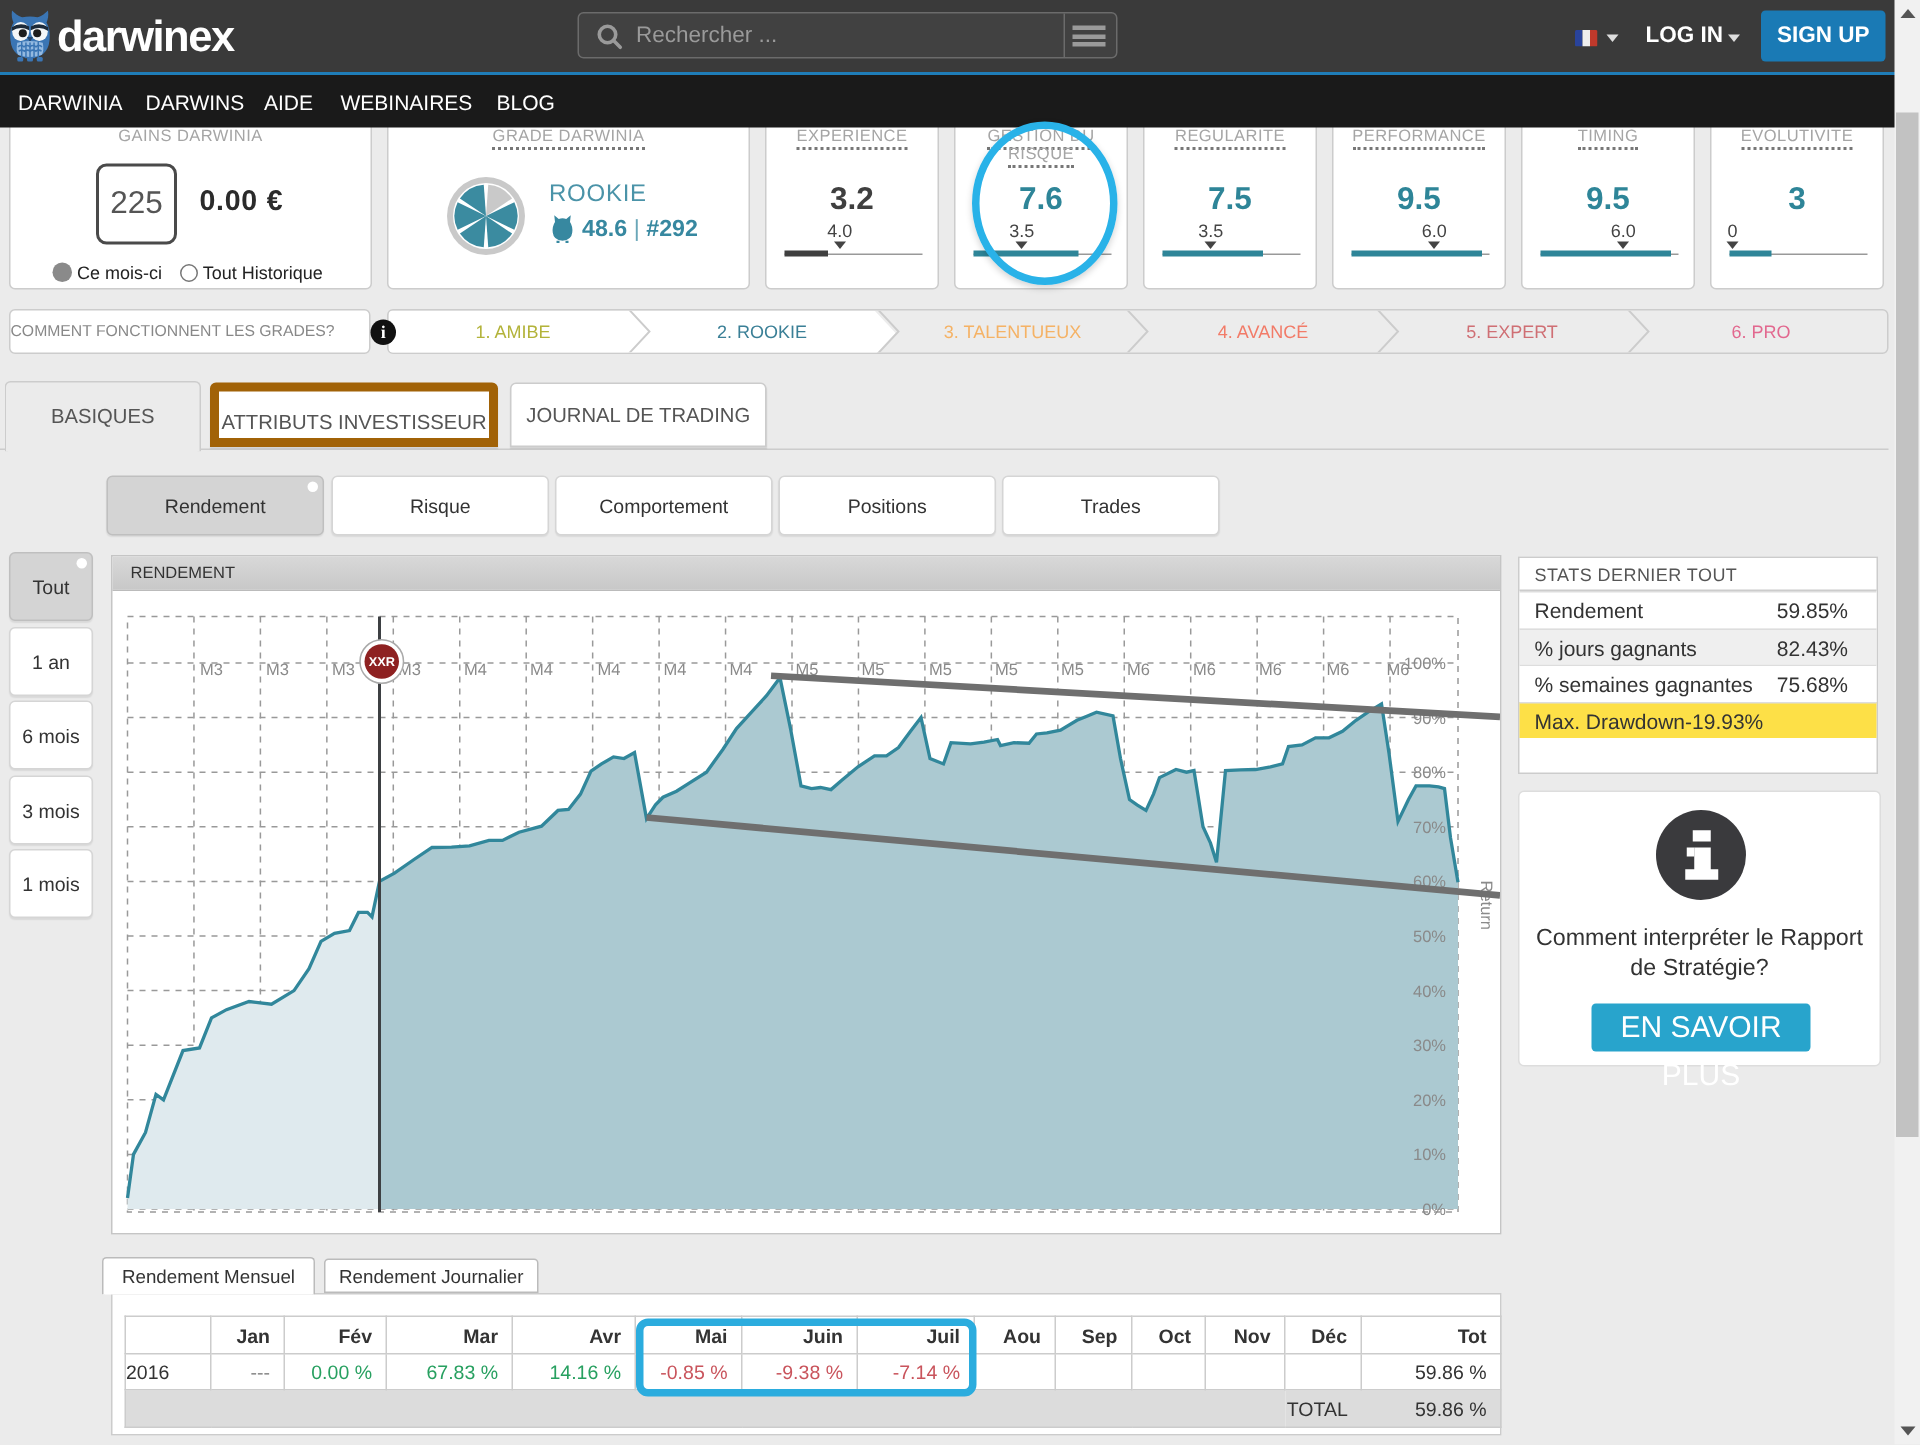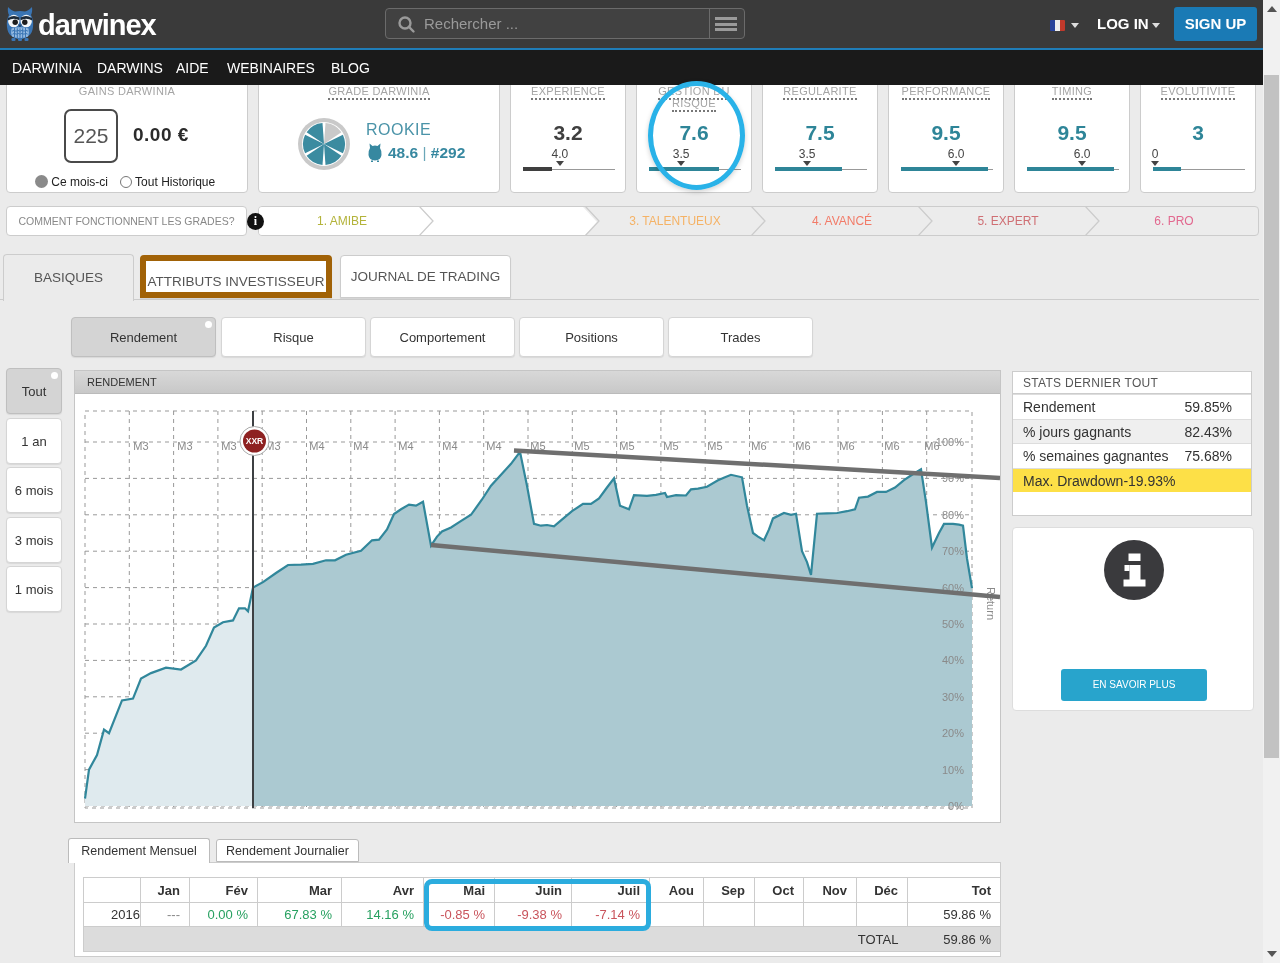--- a/index.html
+++ b/index.html
@@ -142,32 +142,33 @@
 <div class="abs" style="left:1071px;top:23px;z-index:21;width:0;height:0;border-left:4px solid transparent;border-right:4px solid transparent;border-top:5px solid #ddd"></div>
 <div class="abs" style="left:1097px;top:15px;z-index:21;font-size:15px;font-weight:bold;color:#fff">LOG IN</div>
 <div class="abs" style="left:1152px;top:23px;z-index:21;width:0;height:0;border-left:4px solid transparent;border-right:4px solid transparent;border-top:5px solid #ddd"></div>
 <div class="abs" style="left:1174px;top:7px;width:83px;height:34px;background:#1a7ab5;border-radius:3px;z-index:21;color:#fff;font-size:15px;font-weight:bold;text-align:center;line-height:34px">SIGN UP</div>
 <div class="abs" style="left:12px;top:60px;font-size:14px;color:#fff;z-index:21">DARWINIA</div>
 <div class="abs" style="left:97px;top:60px;font-size:14px;color:#fff;z-index:21">DARWINS</div>
 <div class="abs" style="left:176px;top:60px;font-size:14px;color:#fff;z-index:21">AIDE</div>
 <div class="abs" style="left:227px;top:60px;font-size:14px;color:#fff;z-index:21">WEBINAIRES</div>
 <div class="abs" style="left:331px;top:60px;font-size:14px;color:#fff;z-index:21">BLOG</div>
 <div class="abs" style="left:648px;top:81px;width:97px;height:109px;border:5px solid #29b2e8;border-radius:50%;z-index:50;box-shadow:0 2px 5px rgba(0,0,0,.18)"></div>
-<div class="abs" style="left:6px;top:206px;width:241px;height:30px;background:#fff;border:1px solid #ccc;border-radius:4px;font-size:10.5px;color:#888;text-align:center;line-height:28px">COMMENT FONCTIONNENT LES GRADES?</div>
+<div class="abs" style="left:6px;top:206px;width:241px;height:30px;background:#fff;border:1px solid #ccc;border-radius:4px;font-size:10.5px;color:#888;line-height:28px">COMMENT FONCTIONNENT LES GRADES?</div>
 <div class="abs" style="left:247px;top:213px;width:17px;height:17px;background:#111;border-radius:50%;color:#fff;font-size:12px;font-weight:bold;text-align:center;line-height:17px;font-family:'Liberation Serif',serif;z-index:5">i</div>
 <div class="abs" style="left:258px;top:206px;width:1001px;height:30px;border:1px solid #ccc;border-radius:4px;background:#ececec;overflow:hidden">
     <div class="abs" style="left:0;top:0;width:347px;height:30px;background:#fff;clip-path:polygon(0 0,324px 0,338px 15px,324px 30px,0 30px)"></div>
     <svg class="abs" style="left:0;top:0" width="999" height="28" viewBox="0 0 999 28">
       <polyline points="160,-1 174,14 160,29" fill="none" stroke="#ccc" stroke-width="1.3"></polyline>
       <polyline points="326,-1 340,14 326,29" fill="none" stroke="#ccc" stroke-width="1.3"></polyline>
       <polyline points="492,-1 506,14 492,29" fill="none" stroke="#ccc" stroke-width="1.3"></polyline>
       <polyline points="659,-1 673,14 659,29" fill="none" stroke="#ccc" stroke-width="1.3"></polyline>
       <polyline points="826,-1 840,14 826,29" fill="none" stroke="#ccc" stroke-width="1.3"></polyline>
     </svg>
     <div class="abs" style="left:0px;top:0;width:166px;height:30px;text-align:center;line-height:29px;font-size:12px;color:#b3b33a">1. AMIBE</div>
+    <div class="abs" style="left:166px;top:0;width:166px;height:30px;text-align:center;line-height:29px;font-size:12px;color:#3a7f96">2. ROOKIE</div>
     <div class="abs" style="left:333px;top:0;width:166px;height:30px;text-align:center;line-height:29px;font-size:12px;color:#f5b265">3. TALENTUEUX</div>
     <div class="abs" style="left:500px;top:0;width:166px;height:30px;text-align:center;line-height:29px;font-size:12px;color:#f27b68">4. AVANCÉ</div>
     <div class="abs" style="left:666px;top:0;width:166px;height:30px;text-align:center;line-height:29px;font-size:12px;color:#cf6f74">5. EXPERT</div>
     <div class="abs" style="left:832px;top:0;width:166px;height:30px;text-align:center;line-height:29px;font-size:12px;color:#e2688f">6. PRO</div>
   </div>
 <div class="abs" style="left:0;top:299px;width:1259px;height:1px;background:#ccc"></div>
 <div class="abs" style="left:3px;top:254px;width:131px;height:47px;background:#ebebeb;border:1px solid #ccc;border-bottom:none;border-radius:4px 4px 0 0;font-size:13.5px;color:#555;text-align:center;line-height:45px">BASIQUES</div>
 <div class="abs" style="left:140px;top:255px;width:192px;height:43px;background:#fff;border:6px solid #a16207;border-radius:4px 4px 0 0;font-size:13.5px;color:#555;text-align:center;line-height:41px;box-shadow:0 1px 1px rgba(0,0,0,.1)">ATTRIBUTS INVESTISSEUR</div>
 <div class="abs" style="left:340px;top:255px;width:171px;height:43px;background:#fff;border:1px solid #ccc;border-radius:4px 4px 0 0;font-size:13.5px;color:#555;text-align:center;line-height:41px;box-shadow:0 1px 1px rgba(0,0,0,.1)">JOURNAL DE TRADING</div>
 <div class="btn on" style="left:71px;top:317px;width:145px;height:40px;line-height:40px">Rendement<div class="dot"></div></div>
@@ -276,21 +277,22 @@
     </div>
 </div>
 <div class="abs" style="left:1012px;top:527px;width:242px;height:184px;background:#fff;border:1px solid #ddd;border-radius:4px">
 <svg class="abs" style="left:91px;top:12px" width="60" height="60" viewBox="0 0 60 60">
       <circle cx="30" cy="30" r="30" fill="#3a3a3d"></circle>
 <rect x="24.5" y="13.5" width="12" height="7.5" fill="#fff"></rect>
       <rect x="25.5" y="25" width="11" height="17" fill="#fff"></rect>
       <rect x="20.5" y="25" width="5" height="6" fill="#fff"></rect>
       <rect x="19.5" y="39.5" width="22" height="7" fill="#fff"></rect>
 </svg>
-<div class="abs" style="left:48px;top:141px;width:146px;height:32px;background:#28a4cc;border-radius:3px;color:#fff;font-size:10px;text-align:center;line-height:32px">EN SAVOIR PLUS</div>
+<div class="abs" style="left:0;top:88px;width:100%;text-align:center;font-size:15.5px;color:#333;line-height:20px">Comment interpréter le Rapport<br>de Stratégie?</div>
+<div class="abs" style="left:48px;top:141px;width:146px;height:32px;background:#28a4cc;border-radius:3px;color:#fff;font-size:20px;text-align:center;line-height:32px">EN SAVOIR PLUS</div>
 </div>
 <div class="abs" style="left:74px;top:862px;width:927px;height:95px;background:#fff;border:1px solid #ccc"></div>
 <div class="abs" style="left:68px;top:838px;width:142px;height:25px;background:#fff;border:1px solid #bbb;border-bottom:none;border-radius:3px 3px 0 0;font-size:12.5px;color:#333;text-align:center;line-height:24px;z-index:3">Rendement Mensuel</div>
 <div class="abs" style="left:216px;top:839px;width:143px;height:23px;background:#fff;border:1px solid #bbb;border-radius:3px 3px 0 0;font-size:12.5px;color:#333;text-align:center;line-height:23px">Rendement Journalier</div>
 <table class="abs" style="left:83px;top:877px;border-collapse:collapse;font-size:13px;table-layout:fixed;width:917px;border:1px solid #ccc">
 <tbody>
       <tr style="height:25px">
         <td style="width:57px;border:1px solid #ccc;text-align:center;padding-right:0px;font-weight:bold;color:#333"></td>
         <td style="width:49px;border:1px solid #ccc;text-align:right;padding-right:9px;font-weight:bold;color:#333">Jan</td>
         <td style="width:68px;border:1px solid #ccc;text-align:right;padding-right:9px;font-weight:bold;color:#333">Fév</td>
@@ -300,21 +302,21 @@
         <td style="width:77px;border:1px solid #ccc;text-align:right;padding-right:9px;font-weight:bold;color:#333">Juin</td>
         <td style="width:78px;border:1px solid #ccc;text-align:right;padding-right:9px;font-weight:bold;color:#333">Juil</td>
         <td style="width:54px;border:1px solid #ccc;text-align:right;padding-right:9px;font-weight:bold;color:#333">Aou</td>
         <td style="width:51px;border:1px solid #ccc;text-align:right;padding-right:9px;font-weight:bold;color:#333">Sep</td>
         <td style="width:49px;border:1px solid #ccc;text-align:right;padding-right:9px;font-weight:bold;color:#333">Oct</td>
         <td style="width:53px;border:1px solid #ccc;text-align:right;padding-right:9px;font-weight:bold;color:#333">Nov</td>
         <td style="width:51px;border:1px solid #ccc;text-align:right;padding-right:9px;font-weight:bold;color:#333">Déc</td>
         <td style="width:93px;border:1px solid #ccc;text-align:right;padding-right:9px;font-weight:bold;color:#333">Tot</td>
       </tr>
 <tr style="height:24px">
-        <td style="border:1px solid #ccc;text-align:right;padding-right:0px;color:#333">2016</td>
+        <td style="border:1px solid #ccc;text-align:left;padding-right:0px;color:#333">2016</td>
         <td style="border:1px solid #ccc;text-align:right;padding-right:9px;color:#888">---</td>
         <td style="border:1px solid #ccc;text-align:right;padding-right:9px;color:#27a060">0.00 %</td>
         <td style="border:1px solid #ccc;text-align:right;padding-right:9px;color:#27a060">67.83 %</td>
         <td style="border:1px solid #ccc;text-align:right;padding-right:9px;color:#27a060">14.16 %</td>
         <td style="border:1px solid #ccc;text-align:right;padding-right:9px;color:#c9545c">-0.85 %</td>
         <td style="border:1px solid #ccc;text-align:right;padding-right:9px;color:#c9545c">-9.38 %</td>
         <td style="border:1px solid #ccc;text-align:right;padding-right:9px;color:#c9545c">-7.14 %</td>
         <td style="border:1px solid #ccc;text-align:right;padding-right:9px;color:#333"></td>
         <td style="border:1px solid #ccc;text-align:right;padding-right:9px;color:#333"></td>
         <td style="border:1px solid #ccc;text-align:right;padding-right:9px;color:#333"></td>

